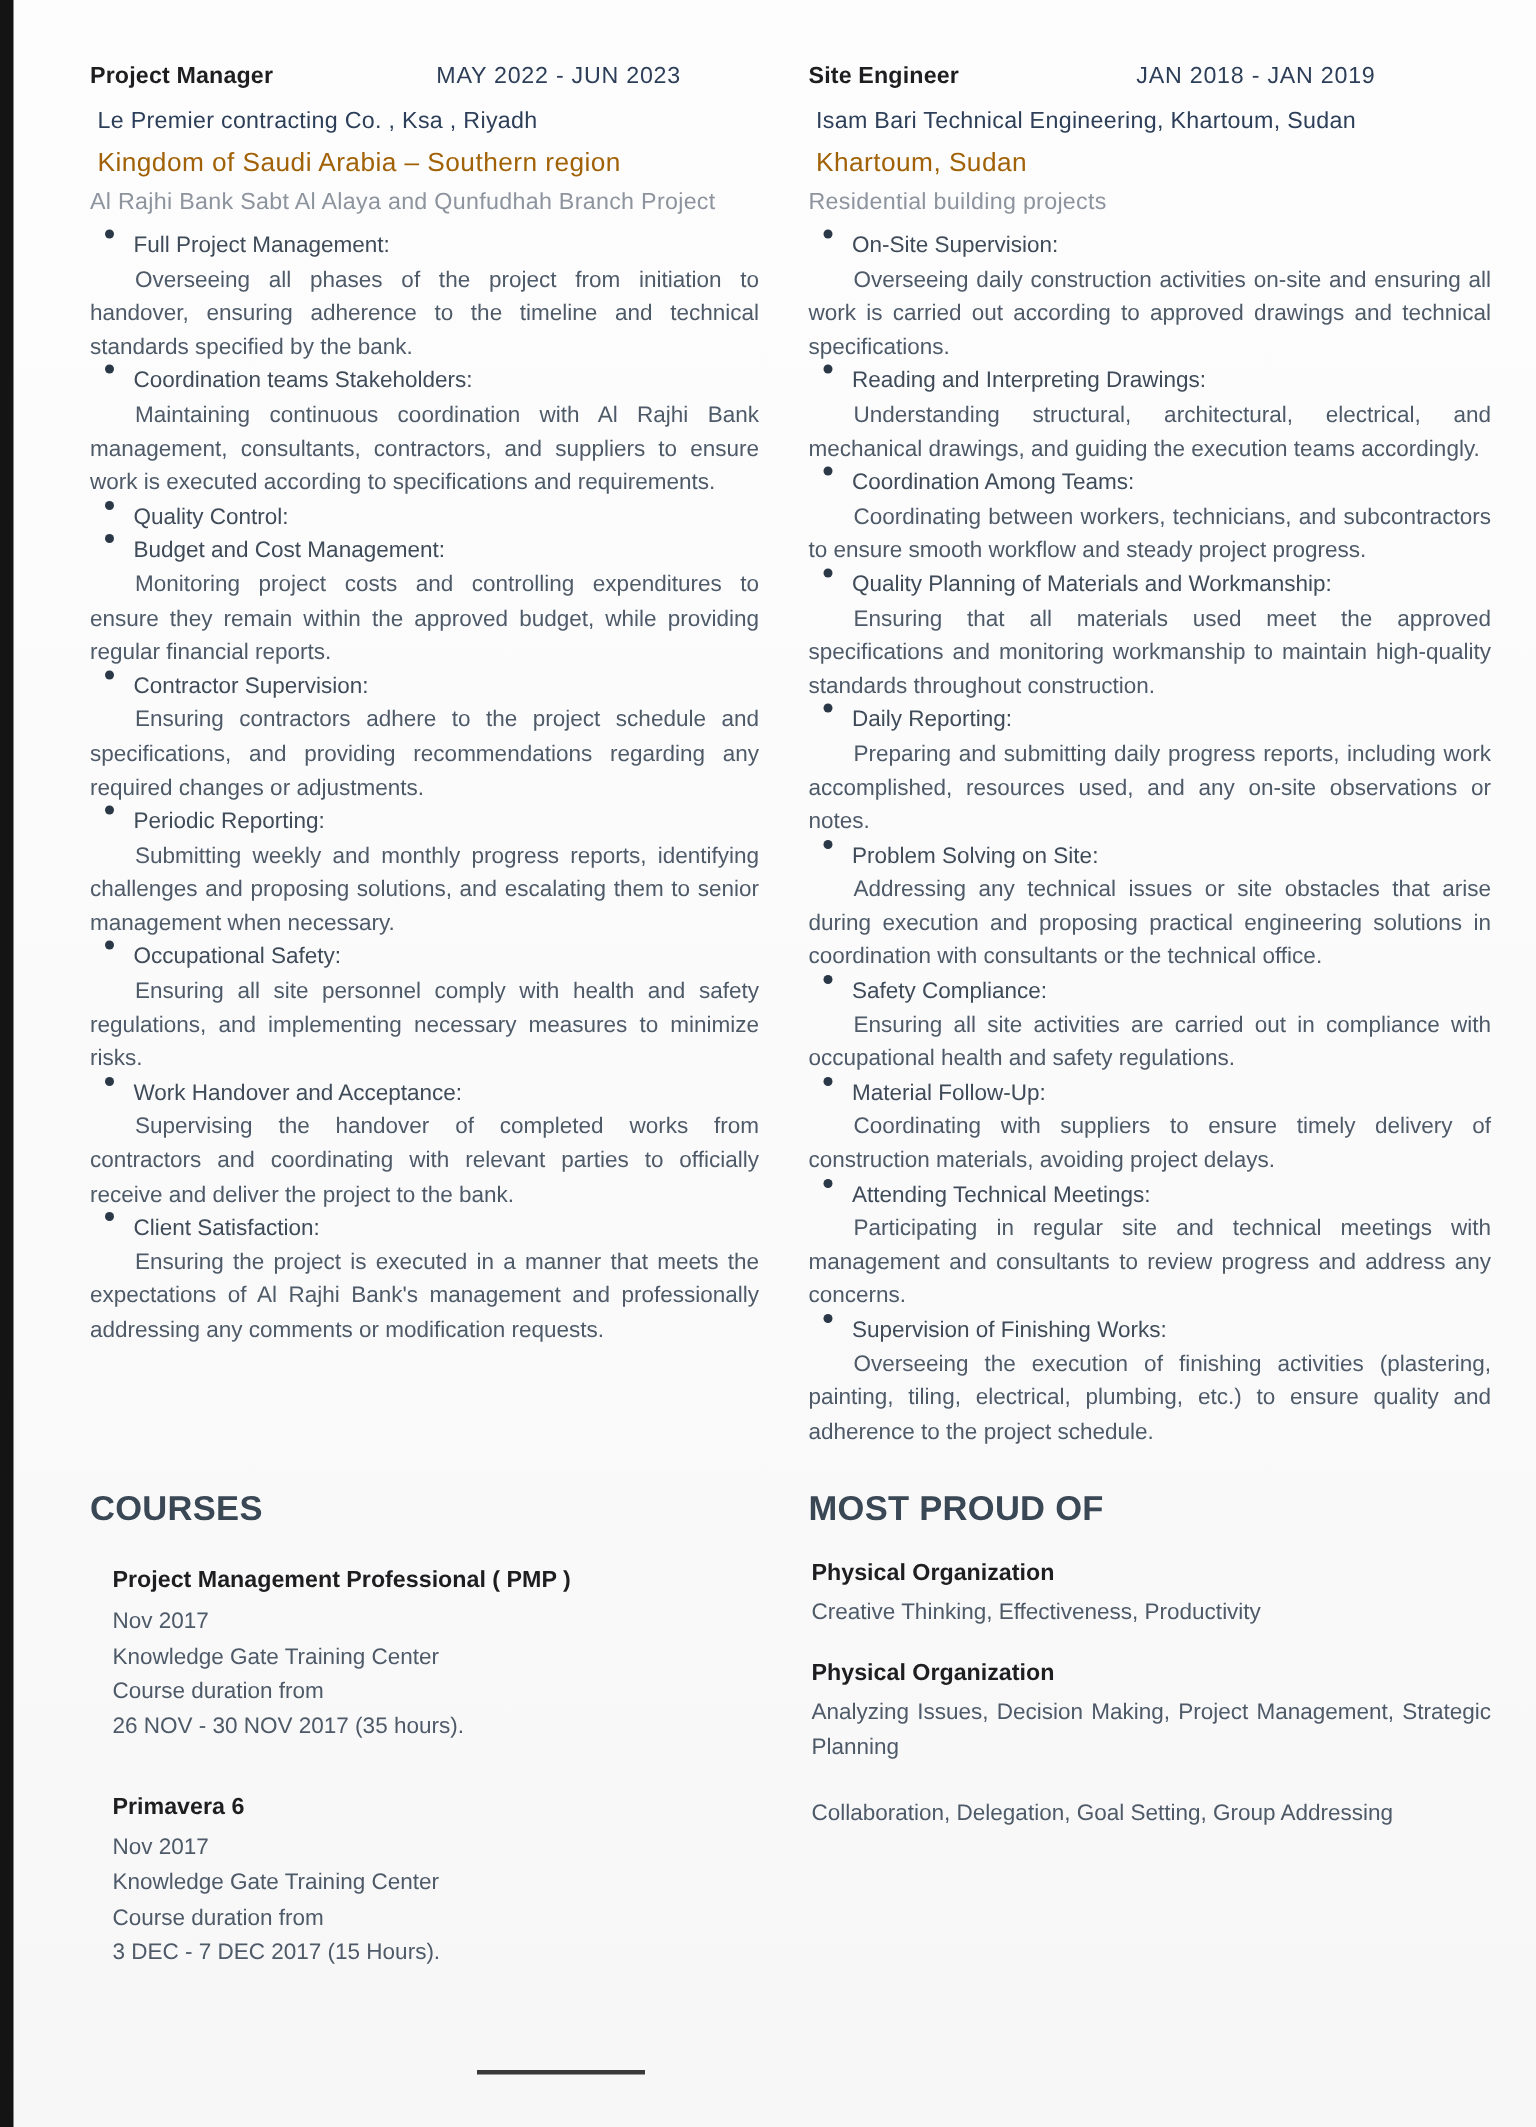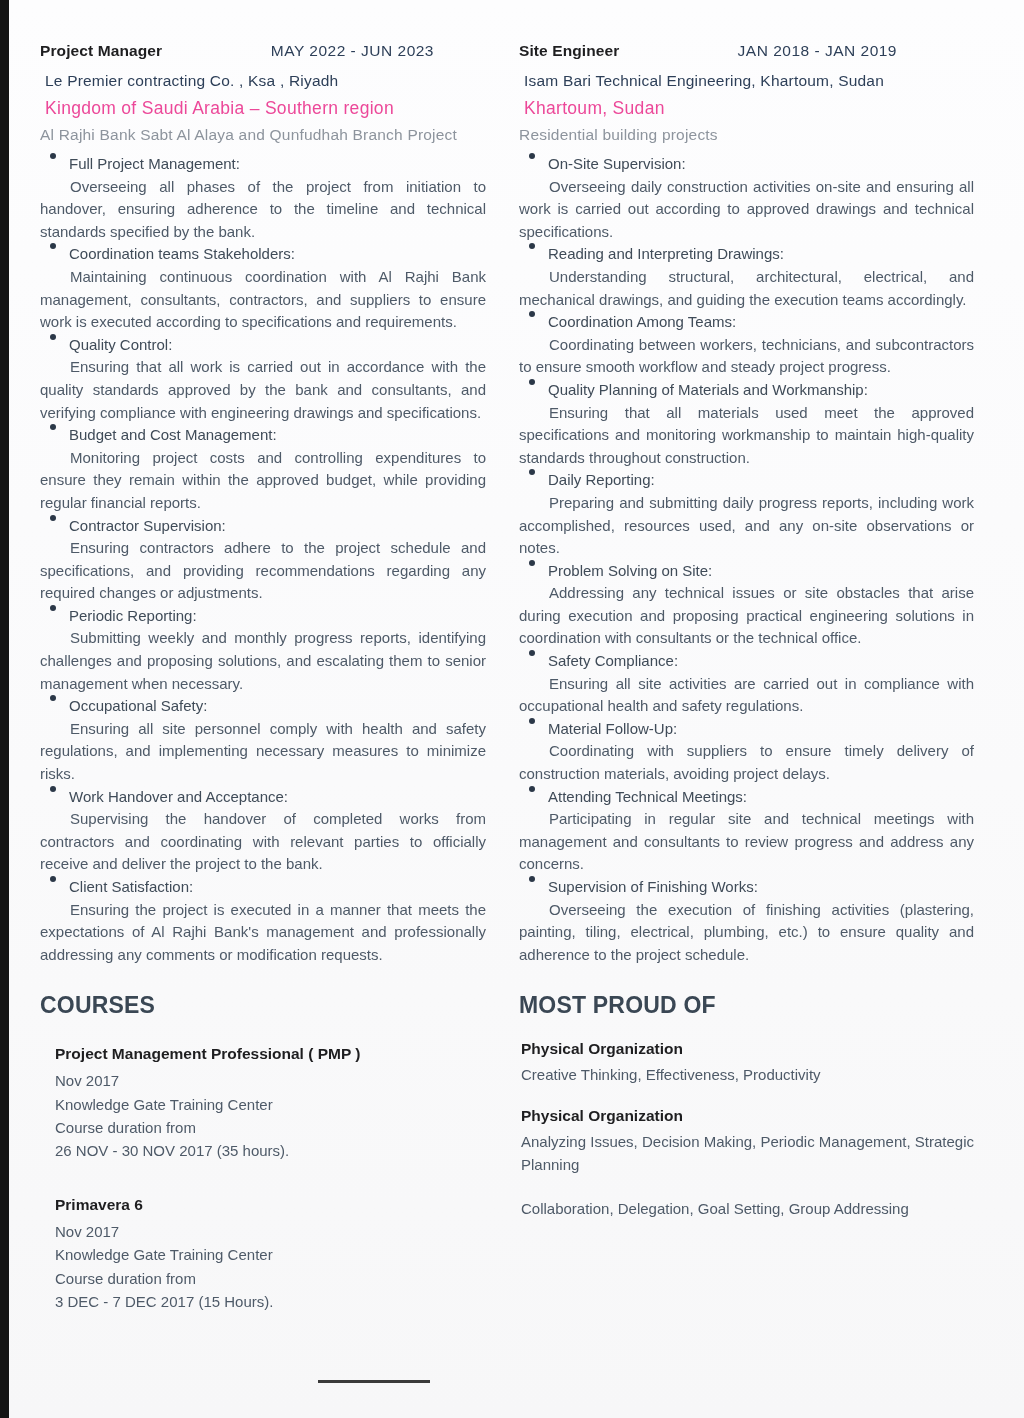--- a/index.html
+++ b/index.html
@@ -4,31 +4,31 @@
 <style>
   html,body{margin:0;padding:0;}
   body{
     width:1024px;height:1418px;overflow:hidden;position:relative;
     background:linear-gradient(180deg,#fdfdfe 0%,#fafafb 55%,#f7f7f8 100%);
     font-family:"Liberation Sans",sans-serif;
     -webkit-font-smoothing:antialiased;
   }
   .edge-strip{position:absolute;left:0;top:0;width:9px;height:1418px;background:#141414;}
   .scan-line{position:absolute;left:318px;top:1380px;width:112px;height:3px;background:#3a3a3a;}
-  .content{position:absolute;left:40px;top:42px;width:934px;}
+  .content{position:absolute;left:60px;top:42px;width:934px;}
   .grid{display:grid;grid-template-columns:446px 455px;column-gap:33px;row-gap:26px;}
   .col{min-width:0;}
 
   .entry-header{display:flex;align-items:baseline;}
   .entry-title{margin:0;font-size:15.5px;font-weight:bold;color:#1e1e20;letter-spacing:.1px;}
   .entry-date{margin-left:auto;font-size:15.5px;color:#2d3f58;letter-spacing:.5px;white-space:nowrap;}
   .col-left .entry-date{margin-right:52px;}
   .col-right .entry-date{margin-right:77px;}
   .entry-company{margin-top:12px;padding-left:5px;font-size:15.5px;color:#2d3f58;letter-spacing:.2px;}
-  .entry-location{margin-top:8px;padding-left:5px;font-size:17.5px;color:#ec4899;letter-spacing:.3px;}
+  .entry-location{margin-top:8px;padding-left:5px;font-size:17.5px;color:#a16207;letter-spacing:.3px;}
   .entry-project{margin-top:7px;font-size:15.5px;color:#8d949d;letter-spacing:.2px;}
 
   ul.bullets{list-style:none;margin:9px 0 0 0;padding:0;}
   ul.bullets li{margin:0;}
   .b-head{display:flex;align-items:flex-start;font-size:15px;line-height:22.6px;color:#3f4b58;}
   .dot{flex:none;width:6px;height:6px;border-radius:50%;background:#2b3848;margin-left:10px;margin-right:13px;}
   .b-body{margin:0;font-size:15px;line-height:22.6px;color:#4e5a68;text-align:justify;text-indent:30px;}
 
   .section-heading{margin:0;font-size:23px;font-weight:600;color:#3a4754;letter-spacing:.2px;}
   .course-item{margin-top:26px;padding-left:15px;}
@@ -70,21 +70,20 @@
               <span class="dot"></span>
               <span>Coordination teams Stakeholders:</span>
             </div>
           <p class="b-body">Maintaining continuous coordination with Al Rajhi Bank management, consultants, contractors, and suppliers to ensure work is executed according to specifications and requirements.</p>
         </li>
         <li>
           <div class="b-head">
               <span class="dot"></span>
               <span>Quality Control:</span>
             </div>
-          <p class="b-body">Ensuring that all work is carried out in accordance with the quality standards approved by the bank and consultants, and verifying compliance with engineering drawings and specifications.</p>
         </li>
         <li>
           <div class="b-head">
               <span class="dot"></span>
               <span>Budget and Cost Management:</span>
             </div>
           <p class="b-body">Monitoring project costs and controlling expenditures to ensure they remain within the approved budget, while providing regular financial reports.</p>
         </li>
         <li>
           <div class="b-head">
@@ -225,21 +224,21 @@
     </section>
 
     <section class="col col-right">
       <h2 class="section-heading">MOST PROUD OF</h2>
       <div class="proud-item">
         <div class="proud-title">Physical Organization</div>
         <p class="proud-desc">Creative Thinking, Effectiveness, Productivity</p>
       </div>
       <div class="proud-item">
         <div class="proud-title">Physical Organization</div>
-        <p class="proud-desc">Analyzing Issues, Decision Making, Periodic Management, Strategic Planning</p>
+        <p class="proud-desc">Analyzing Issues, Decision Making, Project Management, Strategic Planning</p>
       </div>
       <div class="proud-item">
         <p class="proud-desc">Collaboration, Delegation, Goal Setting, Group Addressing</p>
       </div>
     </section>
 
   </div>
 </div>
 
 </body></html>

